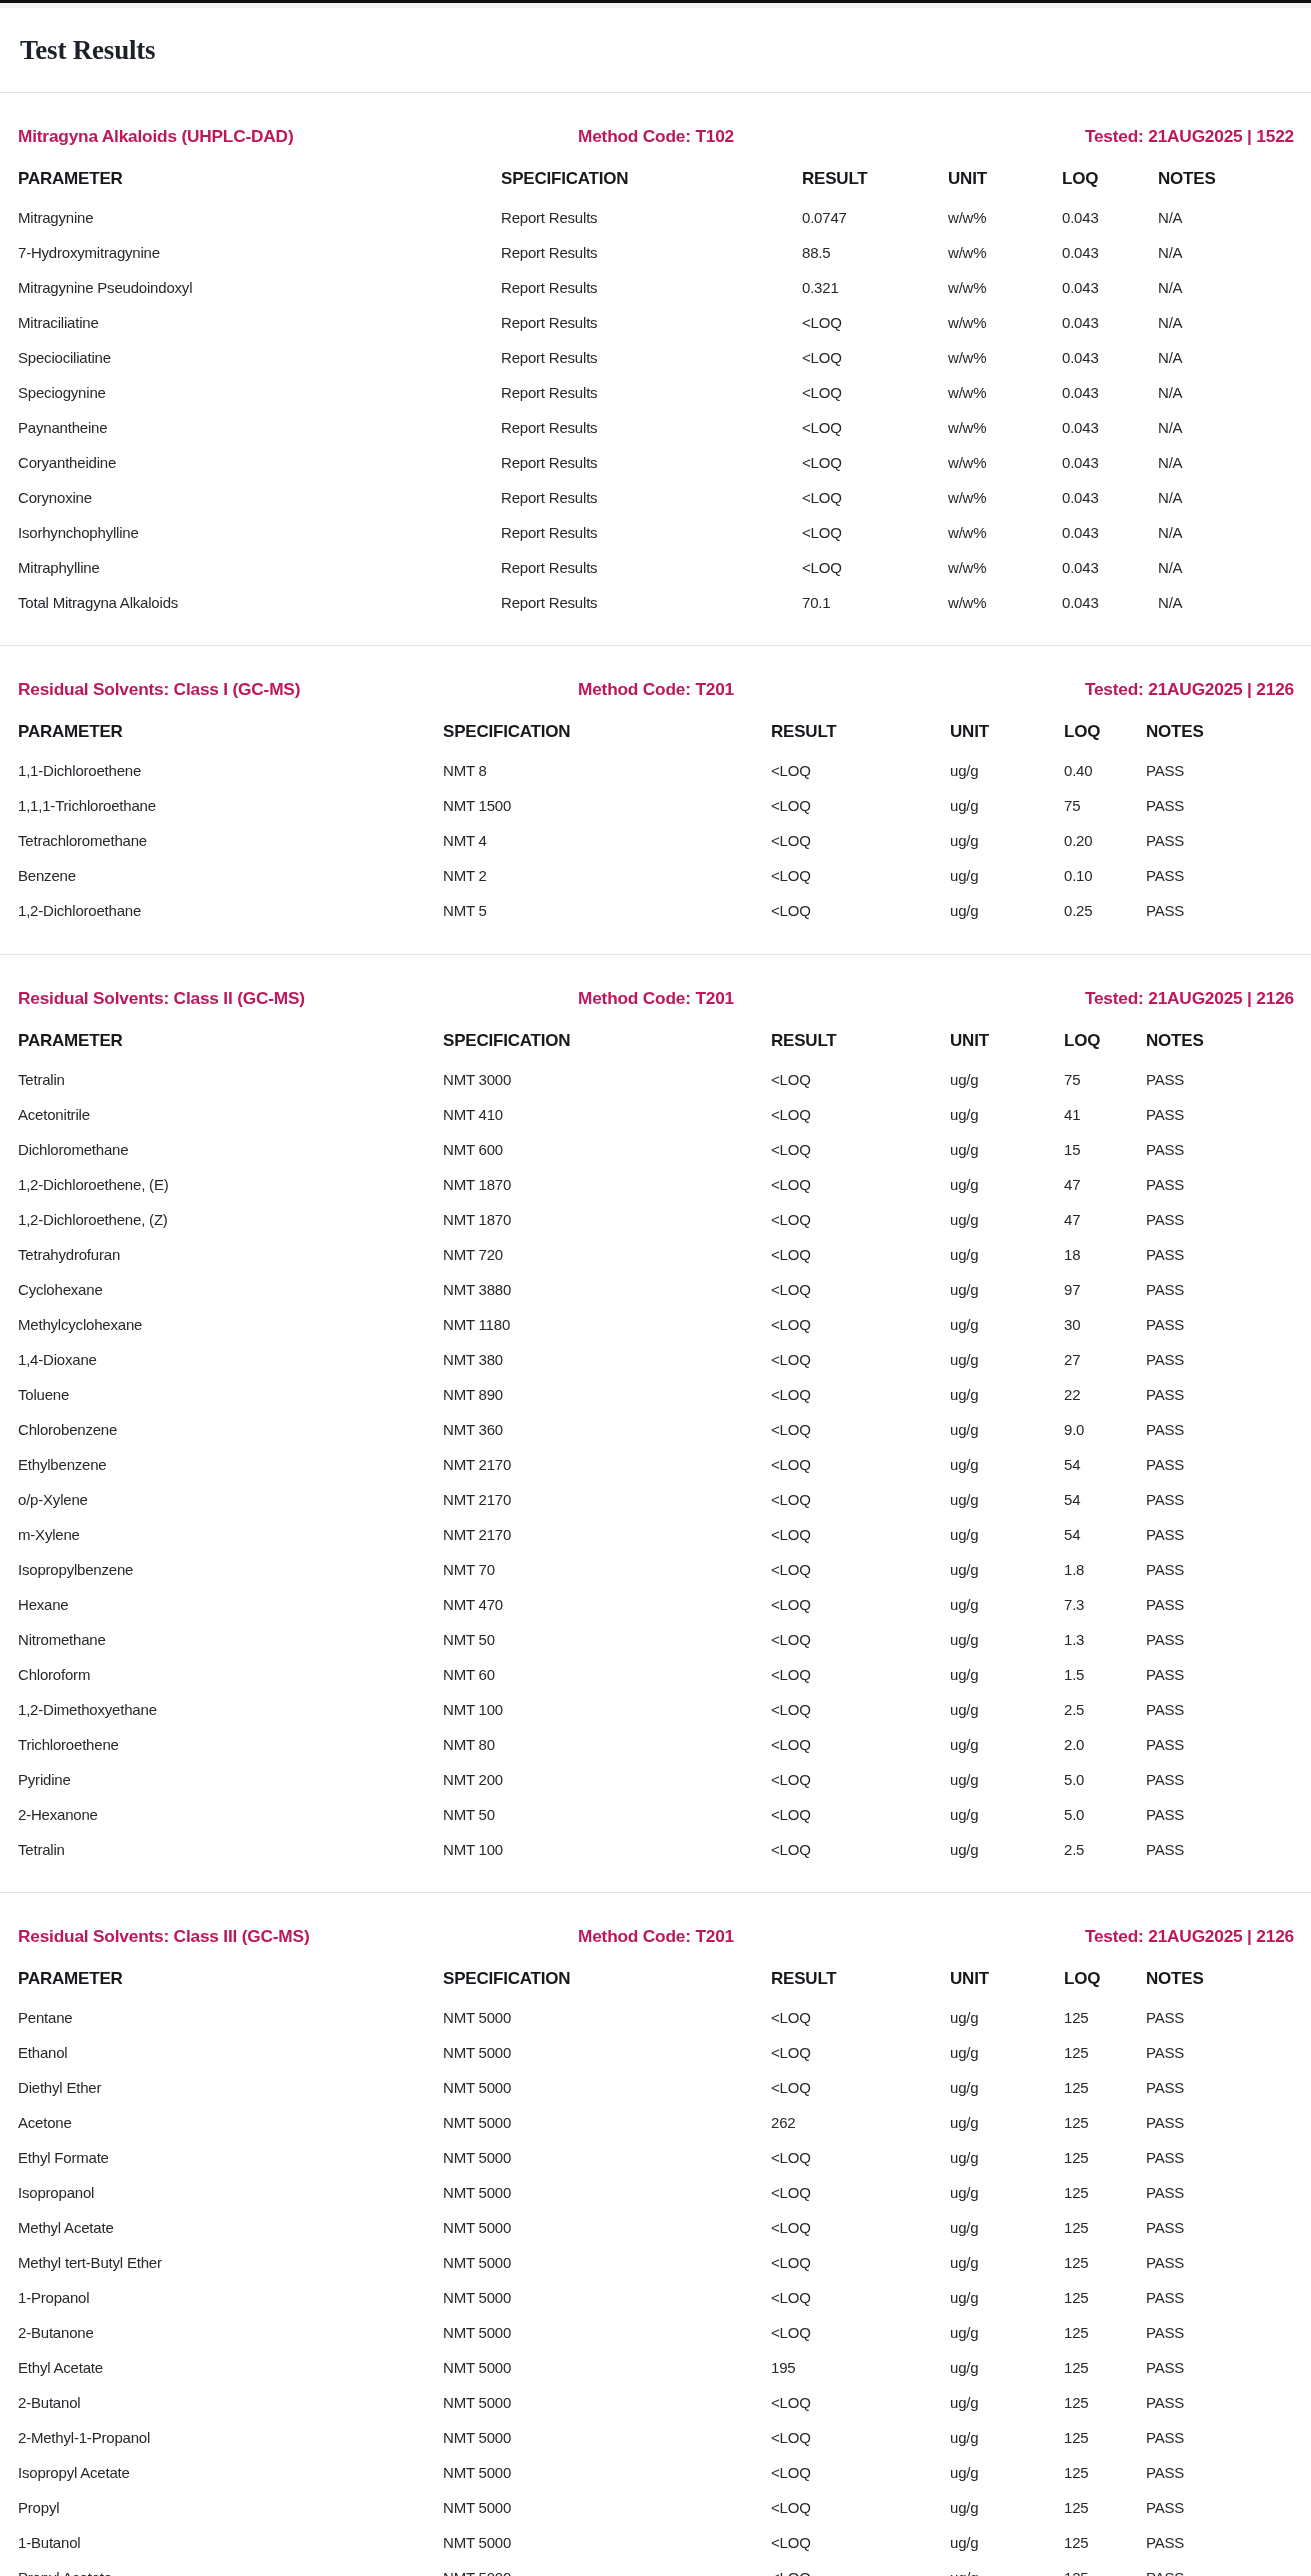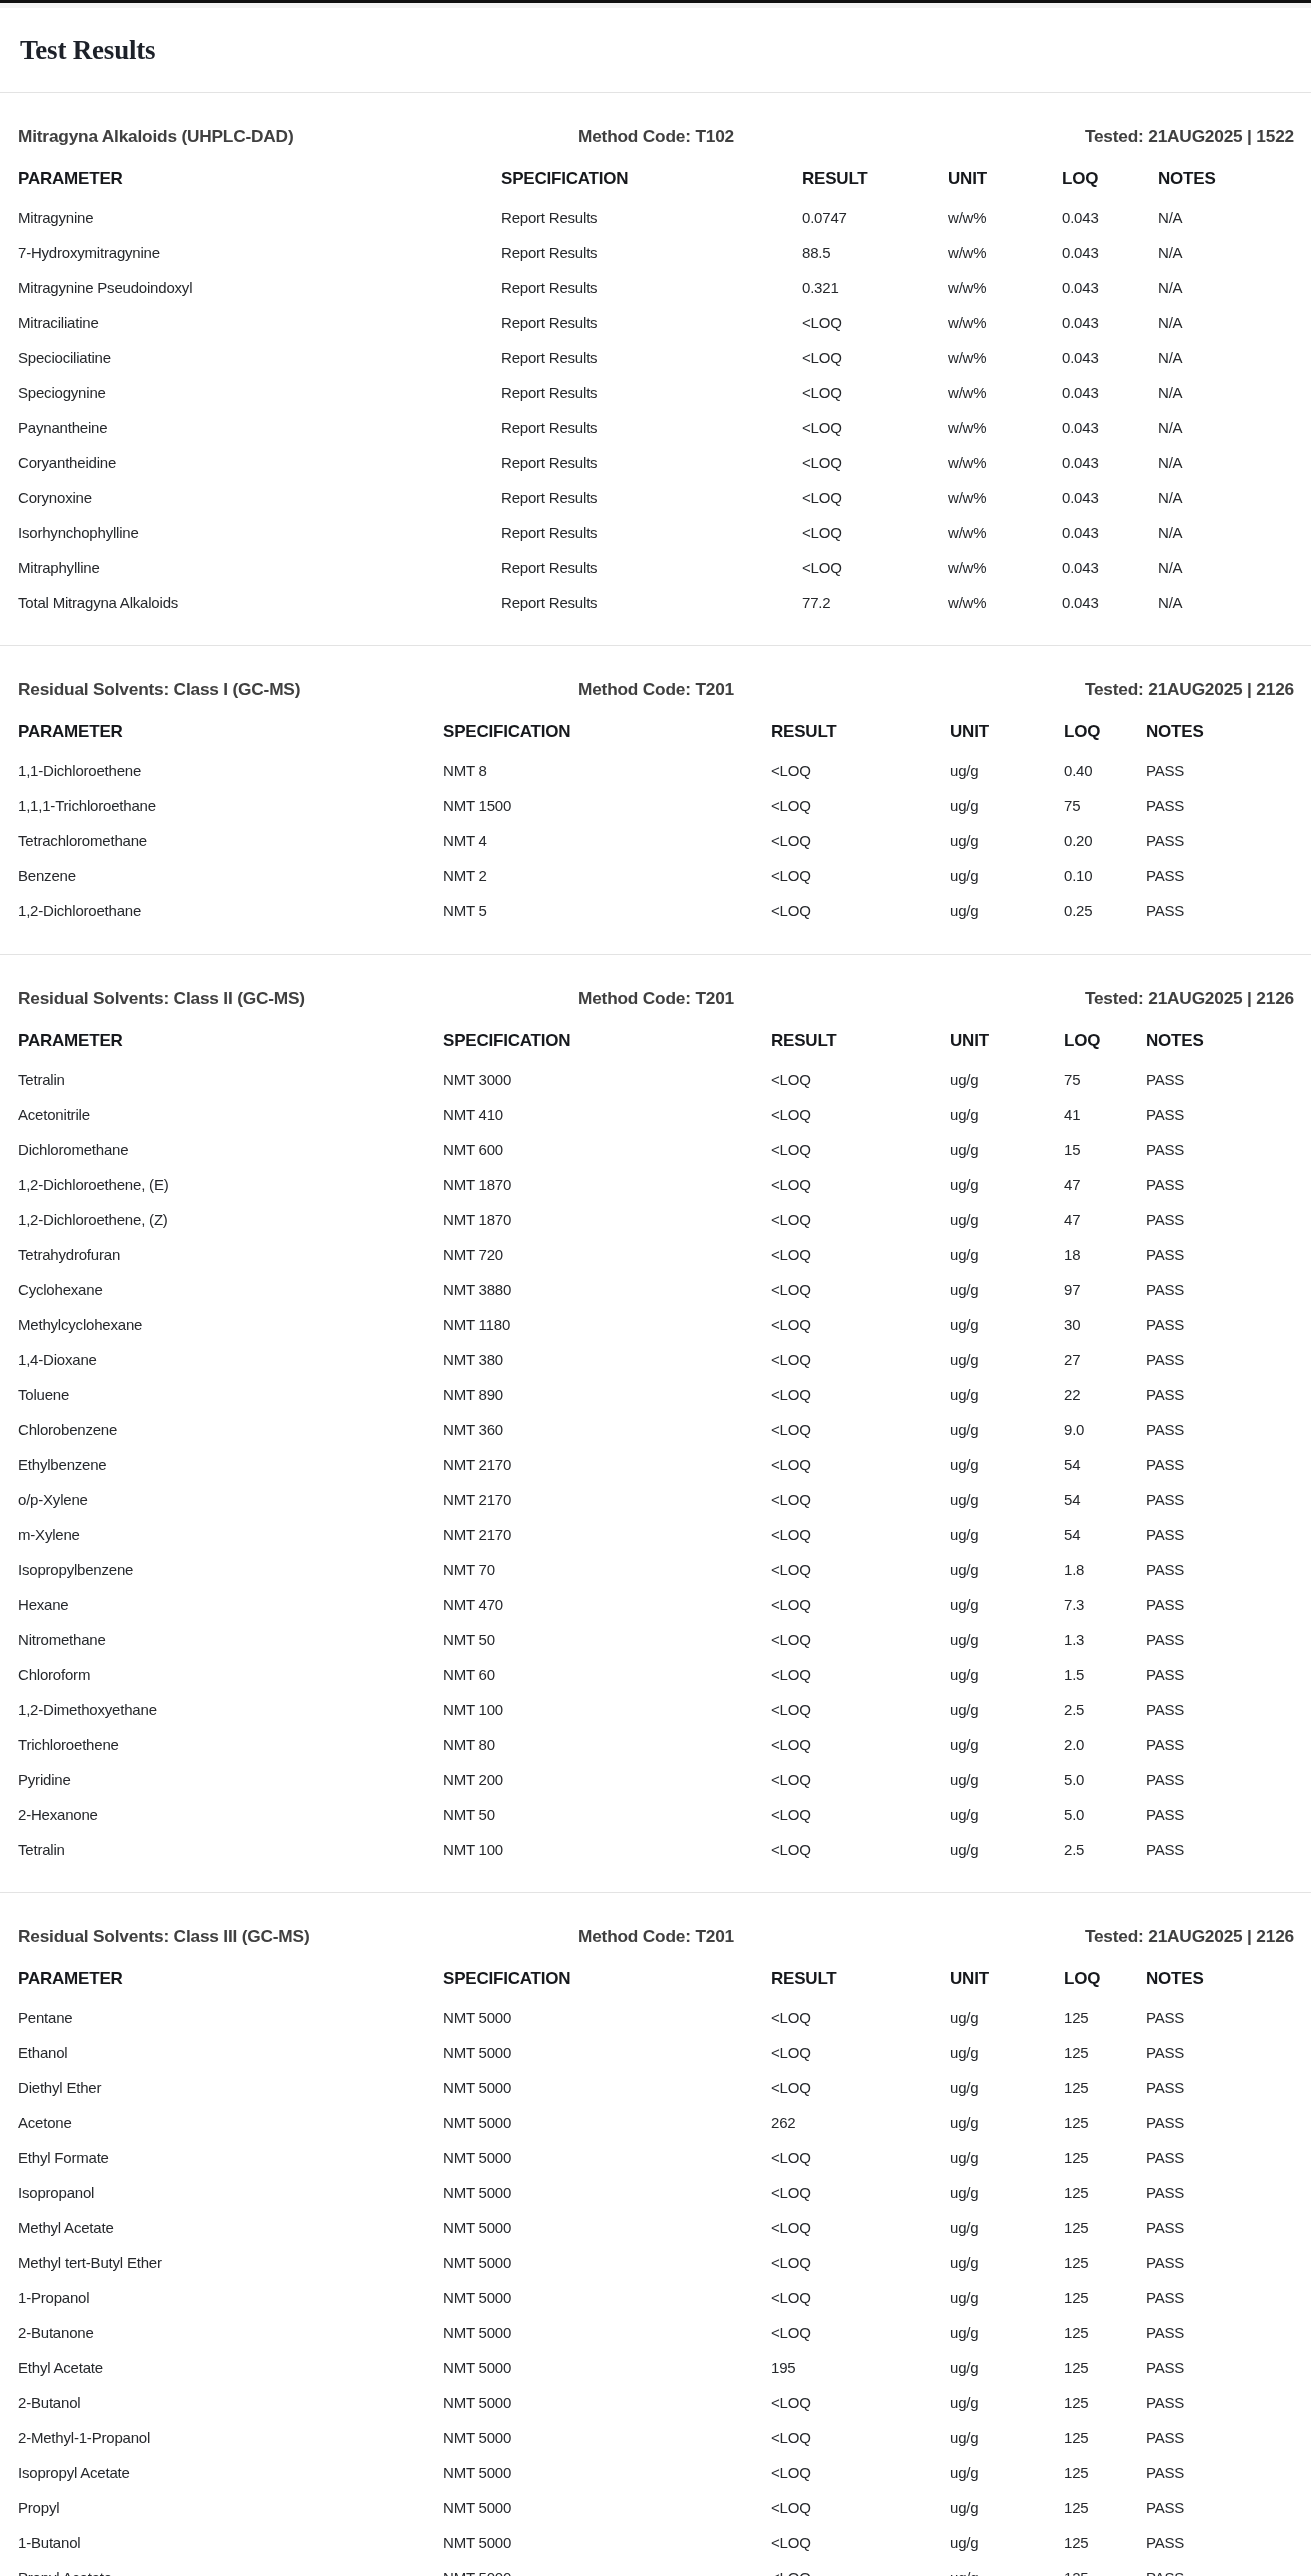--- a/index.html
+++ b/index.html
@@ -12,21 +12,21 @@
   .topbar { height:2.7px; background:#111111; }
   .topband { height:5.5px; background:#f4f4f4; }
   .page-head { padding:27px 20px 25.5px 20px;font-family:Liberation Serif, serif; }
   .page-title { font-size:27px; font-weight:700; color:#1d2129; }
   .divider { border-top:0.9px solid #e3e3e3; height:0; }
   .section { padding:0 18px; }
   .section .divider { margin:0 -18px; }
   .sec-head {
     display:grid; grid-template-columns:1fr auto 1fr;
     align-items:center; padding:33px 0 11px 0;
-    font-size:17.3px; font-weight:700; color:#404040;
+    font-size:17.3px; font-weight:700; color:#be185d;
   }
   .sec-method { justify-self:center; }
   .sec-tested { justify-self:end;margin-left:8px; }
   .trow {
     display:grid; align-items:center; height:35px;
     font-size:15px; color:#26282c;
   }
   .trow.thead { height:42px; font-weight:700; font-size:17px; color:#16181c; }
   .cols-a { grid-template-columns:483px 301px 146px 114px 96px 1fr; }
   .cols-b { grid-template-columns:425px 328px 179px 114px 82px 1fr; }
@@ -143,21 +143,21 @@
         <div class="td">Mitraphylline</div>
         <div class="td">Report Results</div>
         <div class="td">&lt;LOQ</div>
         <div class="td">w/w%</div>
         <div class="td">0.043</div>
         <div class="td">N/A</div>
       </div>
       <div class="trow cols-a">
         <div class="td">Total Mitragyna Alkaloids</div>
         <div class="td">Report Results</div>
-        <div class="td">77.2</div>
+        <div class="td">70.1</div>
         <div class="td">w/w%</div>
         <div class="td">0.043</div>
         <div class="td">N/A</div>
       </div>
     </section>
     <section class="section section-block">
       <div class="divider"></div>
       <div class="sec-head">
         <div class="sec-title">Residual Solvents: Class I (GC-MS)</div>
         <div class="sec-method">Method Code: T201</div>

